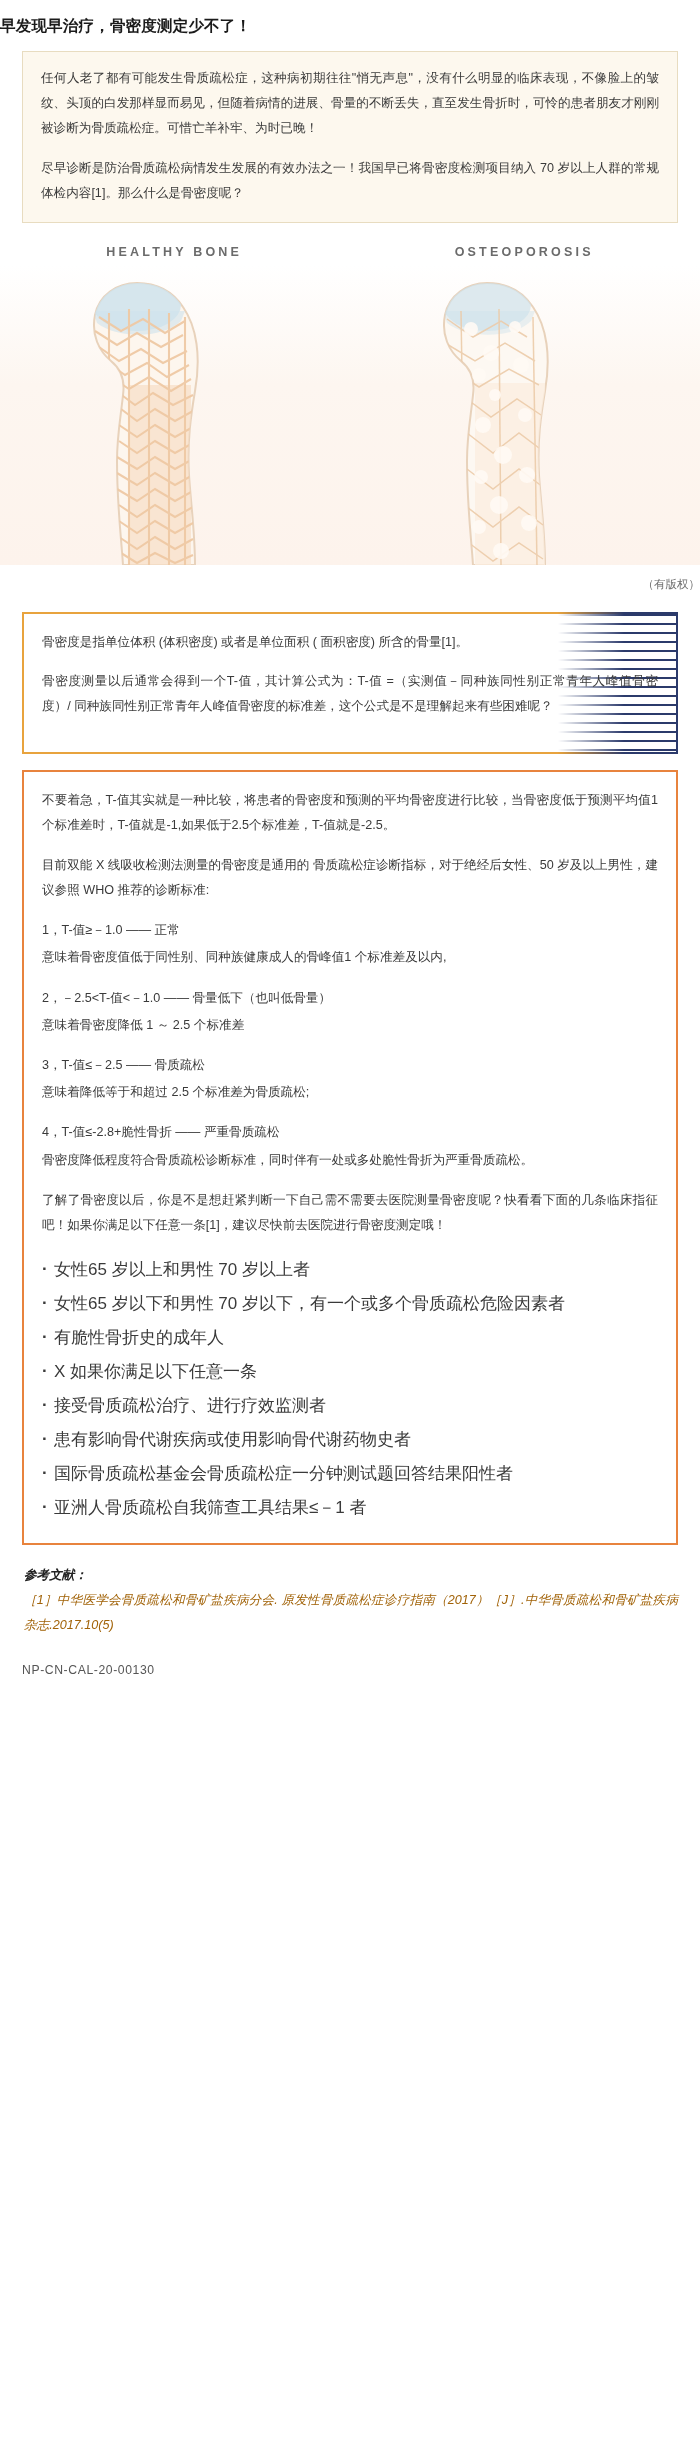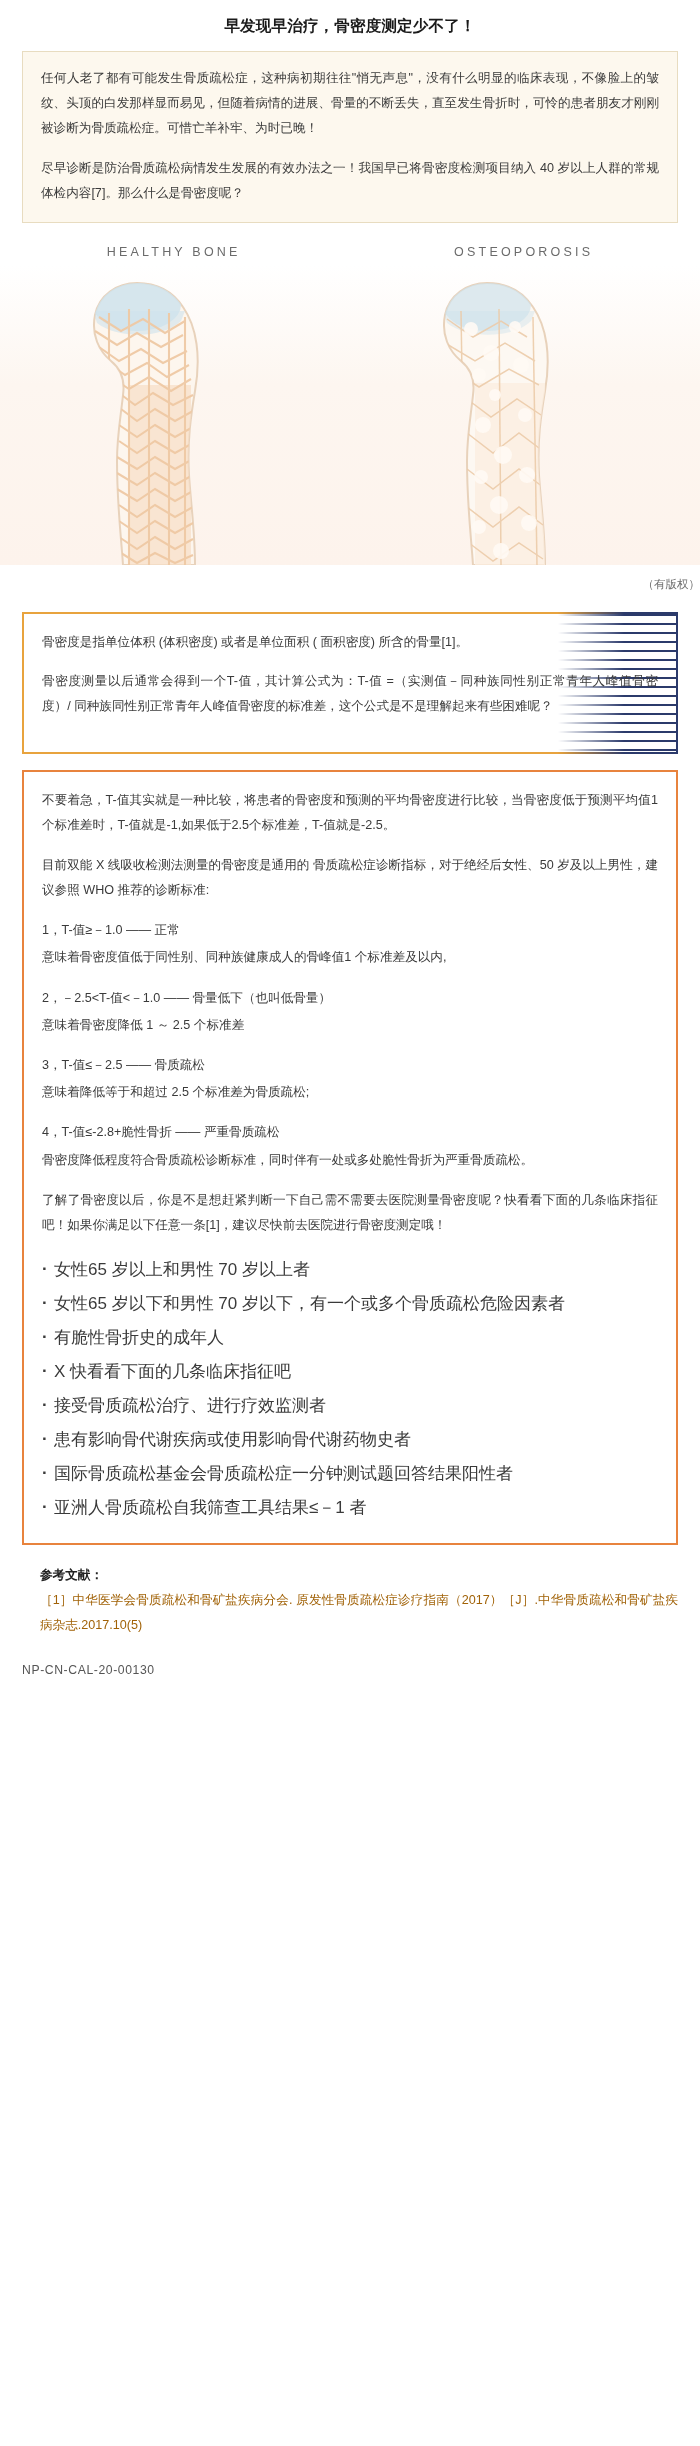--- a/index.html
+++ b/index.html
@@ -9,21 +9,20 @@
     background: #ffffff;
     font-family: "Liberation Sans", "DejaVu Sans", sans-serif;
     color: #333333;
   }
   .page {
     width: 700px;
     padding: 0;
     position: relative;
   }
   .title {
-    text-align: center;
     font-size: 15.5px;
     font-weight: bold;
     color: #1a1a1a;
     padding: 16px 0 14px 0;
     letter-spacing: 0.2px;
   }
   
   .intro-box {
     margin: 0 22px;
     background: #fdf8ee;
@@ -46,21 +45,21 @@
   }
   .illus-labels {
     display: flex;
     justify-content: space-around;
     padding: 4px 0 6px 0;
   }
   .illus-labels span {
     font-size: 12.5px;
     letter-spacing: 3.2px;
     color: #6b6b6b;
-    font-weight: 400;
+    font-weight: 700;
   }
   .bones {
     display: flex;
     justify-content: space-around;
     align-items: flex-start;
     height: 300px;
     background: linear-gradient(180deg,#ffffff 0%, #fdf6f0 40%, #fdf3ec 100%);
     position: relative;
     overflow: hidden;
   }
@@ -136,21 +135,22 @@
   .explain-box li:before {
     content: "·";
     position: absolute;
     left: 0;
     top: -1px;
     font-weight: bold;
   }
 
   
   .refs {
-    margin: 22px 22px 0 40px;
+    margin: 22px 22px 0 24px;
+    font-style: italic;
   }
   .refs .refs-title {
     font-size: 12.6px;
     font-weight: bold;
     color: #222;
     margin-bottom: 4px;
   }
   .refs .ref-item {
     font-size: 12.6px;
     line-height: 1.95;
@@ -166,21 +166,21 @@
 </style>
 </head>
 <body>
 
 <div class="page">
 
   <div class="title">早发现早治疗，骨密度测定少不了！</div>
 
   <div class="intro-box">
     <p>任何人老了都有可能发生骨质疏松症，这种病初期往往"悄无声息"，没有什么明显的临床表现，不像脸上的皱纹、头顶的白发那样显而易见，但随着病情的进展、骨量的不断丢失，直至发生骨折时，可怜的患者朋友才刚刚被诊断为骨质疏松症。可惜亡羊补牢、为时已晚！</p>
-    <p>尽早诊断是防治骨质疏松病情发生发展的有效办法之一！我国早已将骨密度检测项目纳入 40 岁以上人群的常规体检内容[7]。那么什么是骨密度呢？</p>
+    <p>尽早诊断是防治骨质疏松病情发生发展的有效办法之一！我国早已将骨密度检测项目纳入 70 岁以上人群的常规体检内容[1]。那么什么是骨密度呢？</p>
   </div>
 
   <div class="illus">
     <div class="illus-labels">
       <span>HEALTHY BONE</span>
       <span>OSTEOPOROSIS</span>
     </div>
     <div class="bones">
 
       <div class="bone-wrap">
@@ -309,21 +309,21 @@
 
     <p class="tight">4，T-值≤-2.8+脆性骨折 —— 严重骨质疏松</p>
     <p>骨密度降低程度符合骨质疏松诊断标准，同时伴有一处或多处脆性骨折为严重骨质疏松。</p>
 
     <p>了解了骨密度以后，你是不是想赶紧判断一下自己需不需要去医院测量骨密度呢？快看看下面的几条临床指征吧！如果你满足以下任意一条[1]，建议尽快前去医院进行骨密度测定哦！</p>
 
     <ul>
       <li>女性65 岁以上和男性 70 岁以上者</li>
       <li>女性65 岁以下和男性 70 岁以下，有一个或多个骨质疏松危险因素者</li>
       <li>有脆性骨折史的成年人</li>
-      <li>X 快看看下面的几条临床指征吧</li>
+      <li>X 如果你满足以下任意一条</li>
       <li>接受骨质疏松治疗、进行疗效监测者</li>
       <li>患有影响骨代谢疾病或使用影响骨代谢药物史者</li>
       <li>国际骨质疏松基金会骨质疏松症一分钟测试题回答结果阳性者</li>
       <li>亚洲人骨质疏松自我筛查工具结果≤－1 者</li>
     </ul>
   </div>
 
   <div class="refs">
     <div class="refs-title">参考文献：</div>
     <div class="ref-item">［1］中华医学会骨质疏松和骨矿盐疾病分会. 原发性骨质疏松症诊疗指南（2017）［J］.中华骨质疏松和骨矿盐疾病杂志.2017.10(5)</div>

